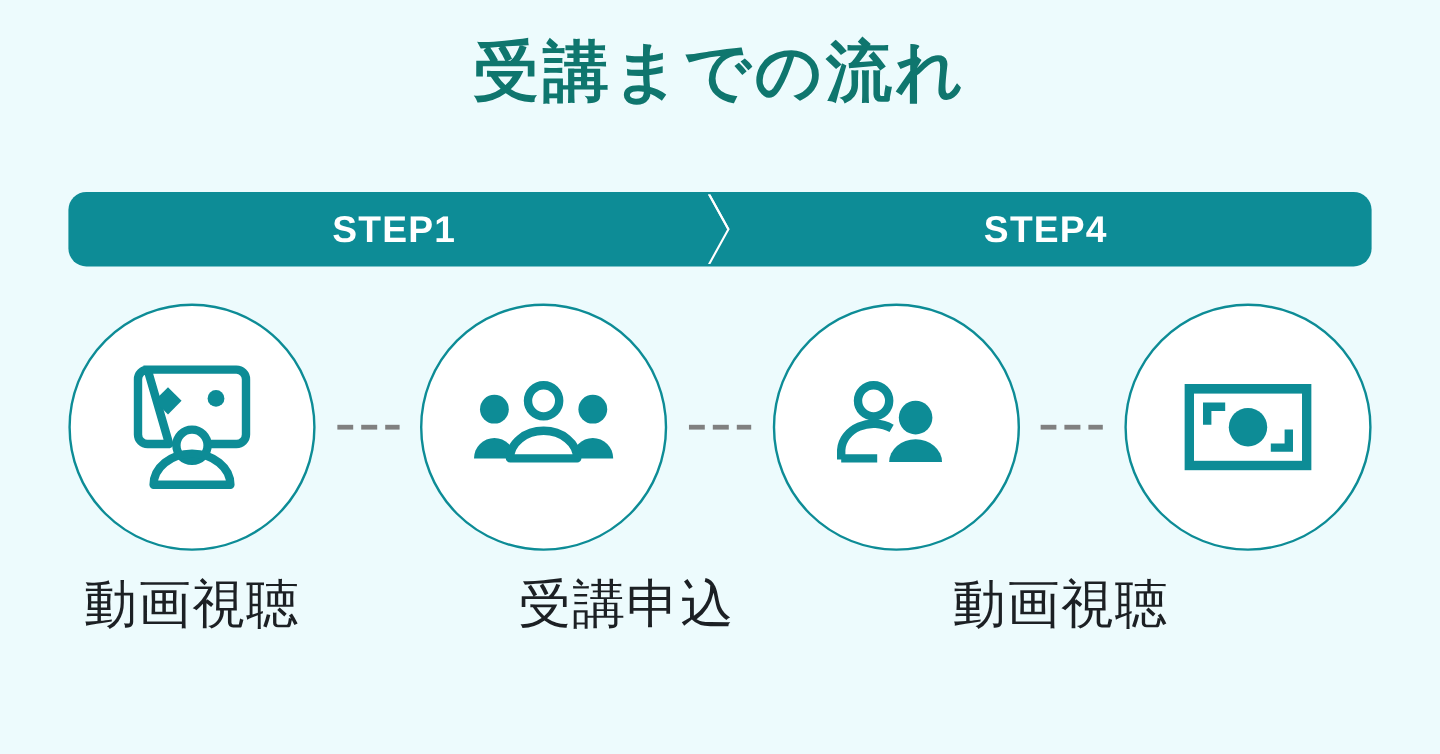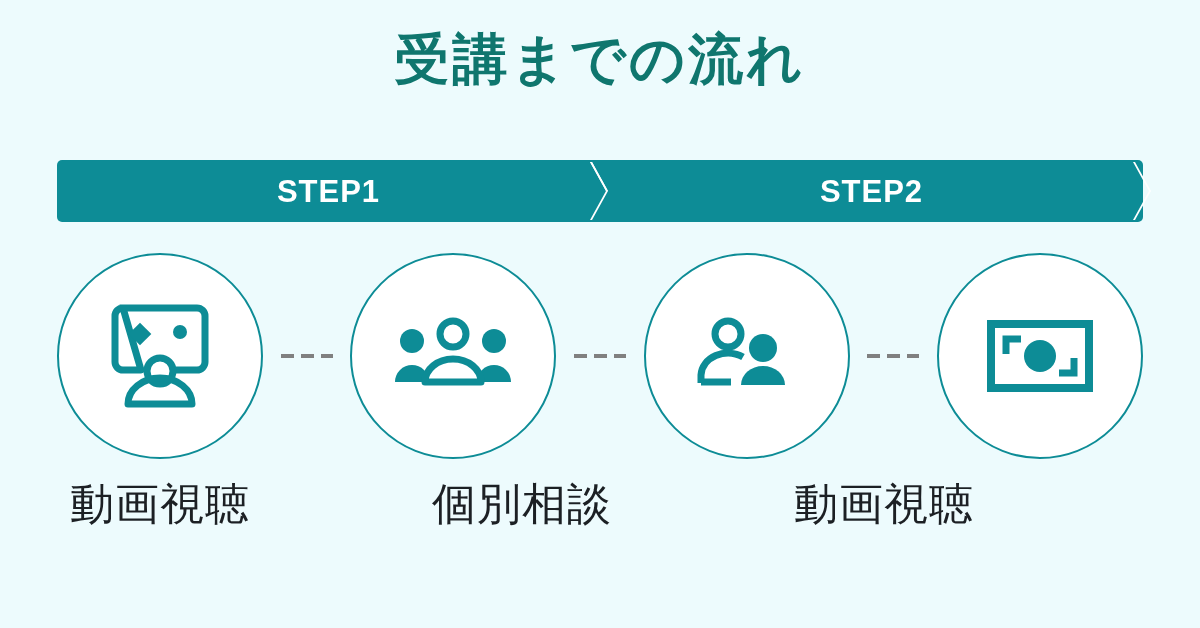--- a/index.html
+++ b/index.html
@@ -32,21 +32,21 @@
   }
 
   
   .step-bar {
     position: absolute;
     top: 160px;
     left: 57px;
     width: 1086px;
     height: 62px;
     background: #0d8c96;
-    border-radius: 5px;
+    border-radius: 15px;
     display: flex;
     align-items: stretch;
   }
 
   .step-cell {
     flex: 1 1 0;
     position: relative;
     display: flex;
     align-items: center;
     justify-content: center;
@@ -152,30 +152,25 @@
   <div class="step-cell">
     <span class="step-label">STEP1</span>
     <span class="step-chevron">
       <svg width="30" height="62" viewBox="0 0 30 62" aria-hidden="true">
         <polygon points="6,2 8,2 24,31 8,60 6,60 22,31" fill="#ffffff"></polygon>
         <polygon points="6,2 8,2 24,31 22,31" fill="#ffffff"></polygon>
       </svg>
     </span>
   </div>
 
+
+
   <div class="step-cell">
-    <span class="step-label">STEP2</span>
-    <span class="step-chevron">
-      <svg width="30" height="62" viewBox="0 0 30 62" aria-hidden="true">
-        <polygon points="6,2 8,2 24,31 8,60 6,60 22,31" fill="#ffffff"></polygon>
-      </svg>
-    </span>
-  </div>
-
-
+    <span class="step-label">STEP4</span>
+  </div>
 
 </div>
 
 <div class="flow-row">
 
   <div class="flow-node">
     <span>
       <svg width="118" height="112" viewBox="0 0 118 112" aria-hidden="true">
 
         <path d="M22 8 h74 a8 8 0 0 1 8 8 v46 a8 8 0 0 1 -8 8 h-18
@@ -246,17 +241,17 @@
         <circle cx="53" cy="36" r="16" fill="#0d8c96"></circle>
       </svg>
     </span>
   </div>
 
 </div>
 
 <div class="label-row">
   <div class="step-name">動画視聴</div>
   <div class="label-gap"></div>
-  <div class="step-name">個別相談</div>
+  <div class="step-name">受講申込</div>
   <div class="label-gap"></div>
   <div class="step-name">動画視聴</div>
   <div class="label-gap"></div>
 </div>
 
 </body></html>

